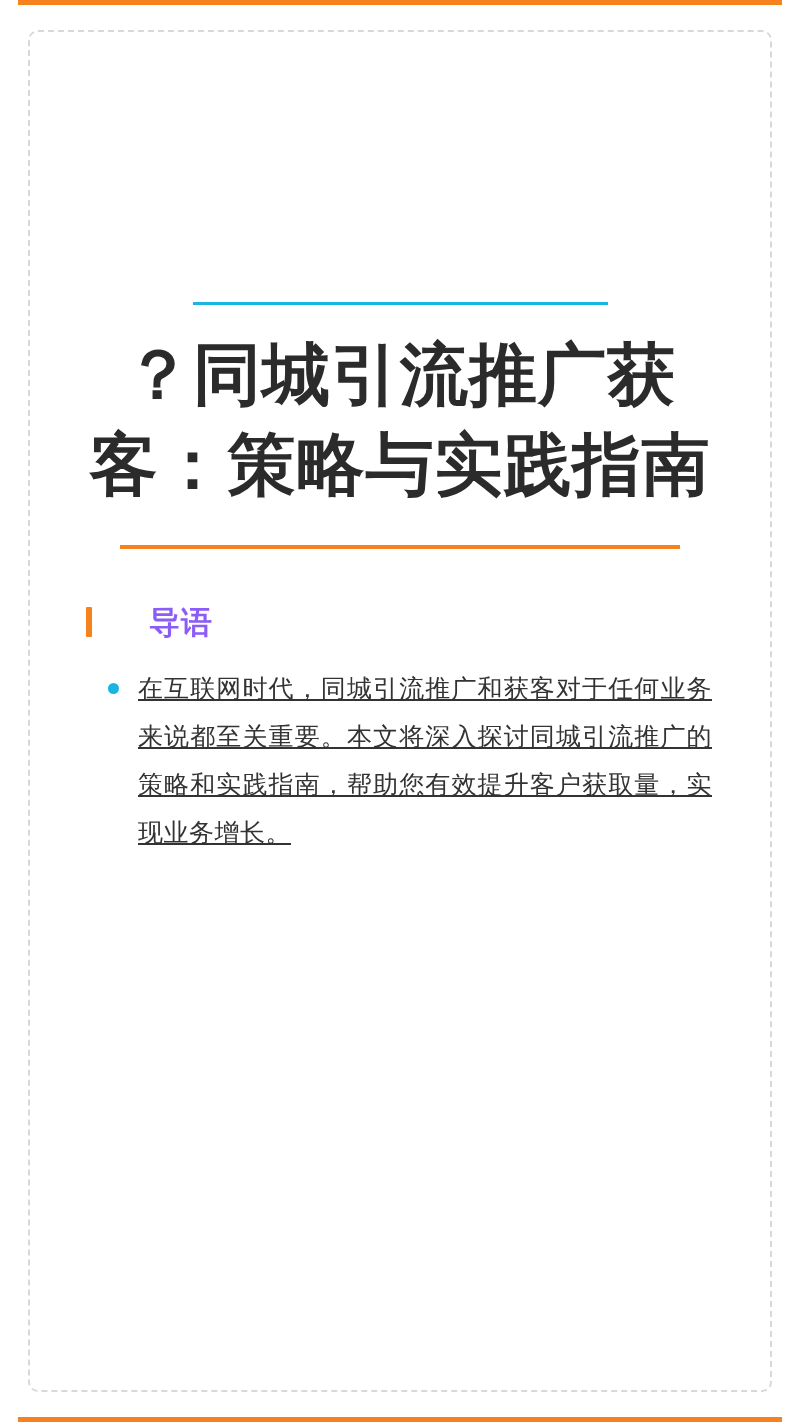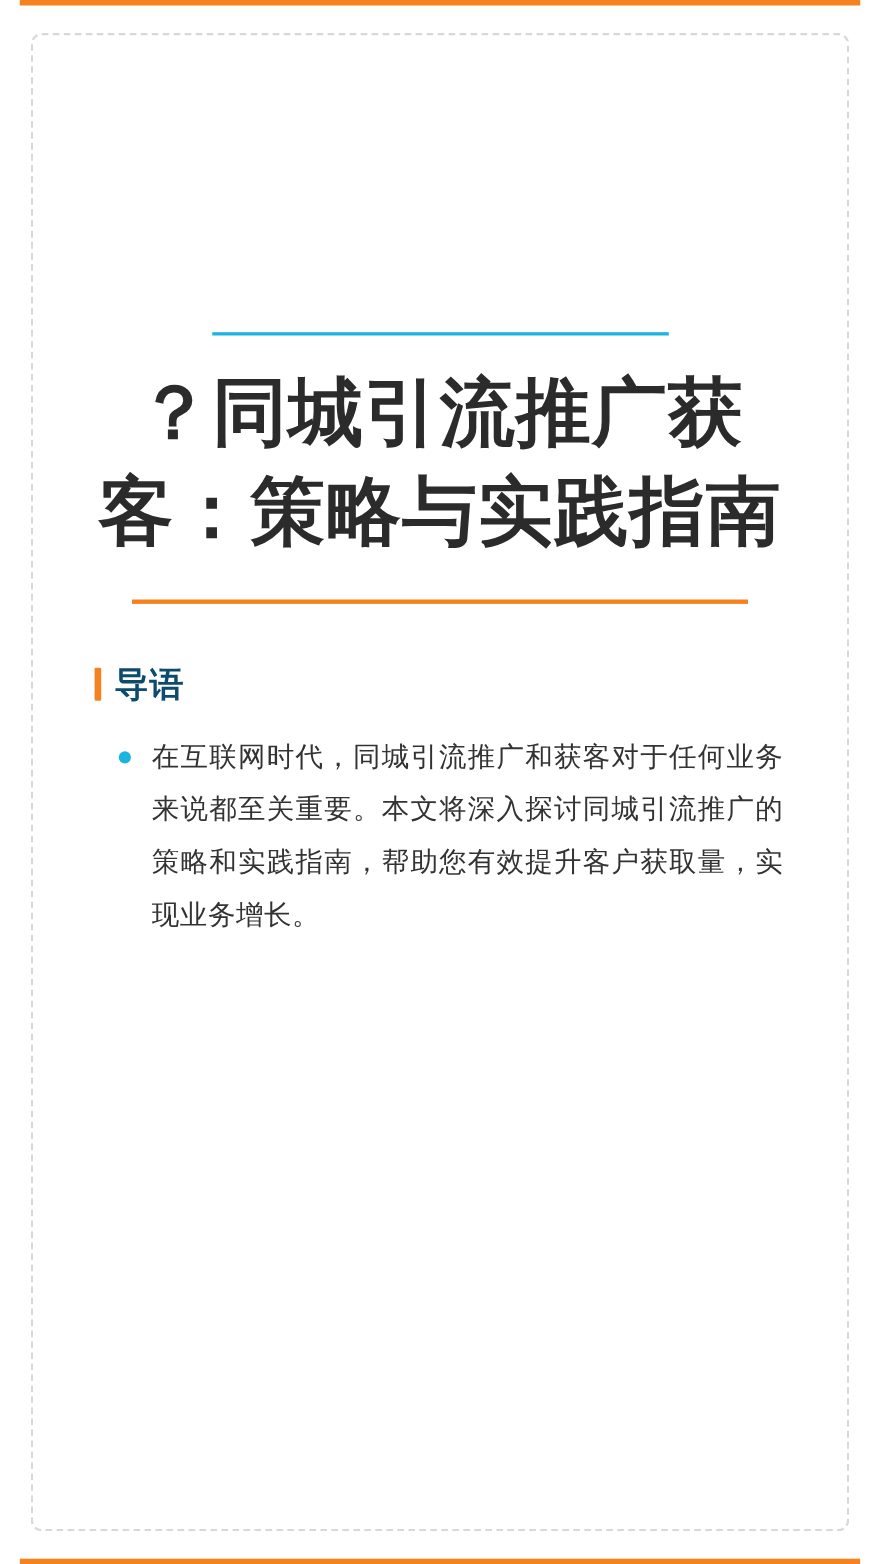--- a/index.html
+++ b/index.html
@@ -101,38 +101,40 @@
   .section-bar {
     width: 6px;
     height: 30px;
     background: #F5821F;
     border-radius: 1px;
     flex: 0 0 auto;
   }
   .section-title {
     font-size: 31px;
     font-weight: bold;
-    color: #0c4a6e;
+    color: #8b5cf6;
     letter-spacing: 1px;
     line-height: 1;
+    margin-left: 45px;
   }
 
   .bullet-list {
     list-style: none;
     margin: 0;
     padding: 0 12px 0 18px;
   }
   .bullet-item {
     position: relative;
     padding-left: 34px;
     font-size: 25px;
     line-height: 1.92;
     color: #333333;
     letter-spacing: 0.5px;
     text-align: justify;
+    text-decoration: underline;
   }
   .bullet-dot {
     position: absolute;
     left: 4px;
     top: 19px;
     width: 11px;
     height: 11px;
     background: #19B5E0;
     border-radius: 50%;
   }

